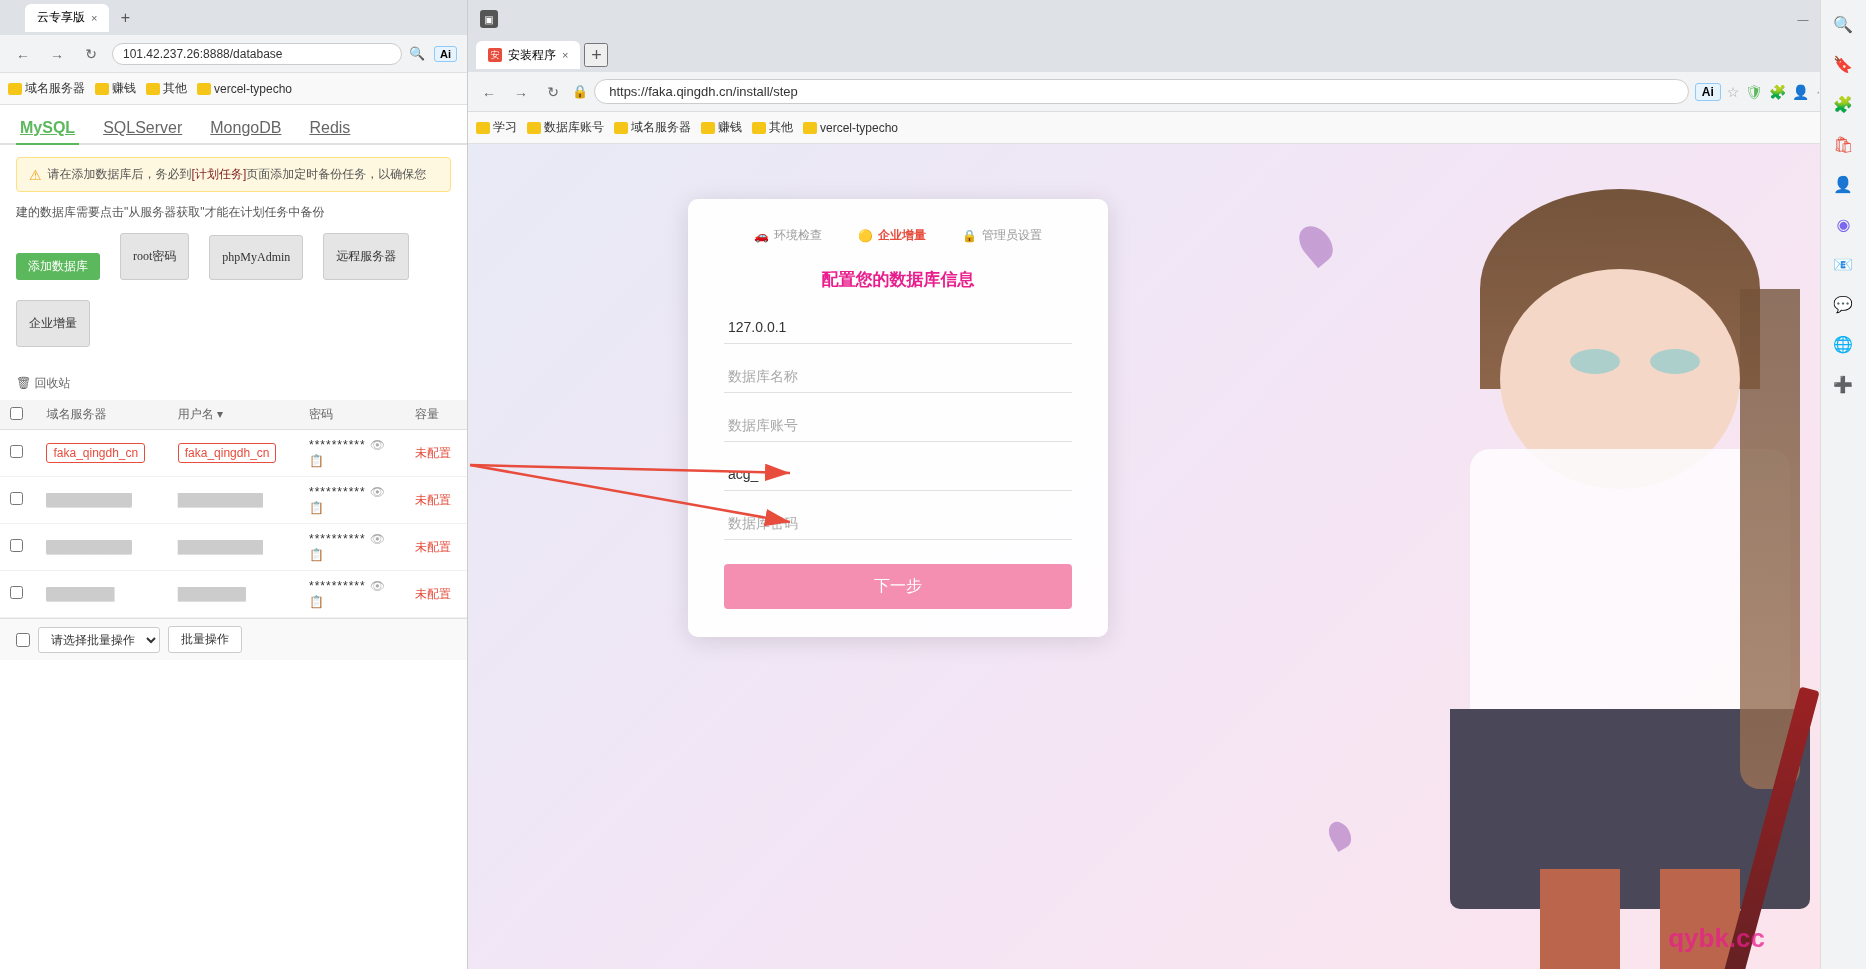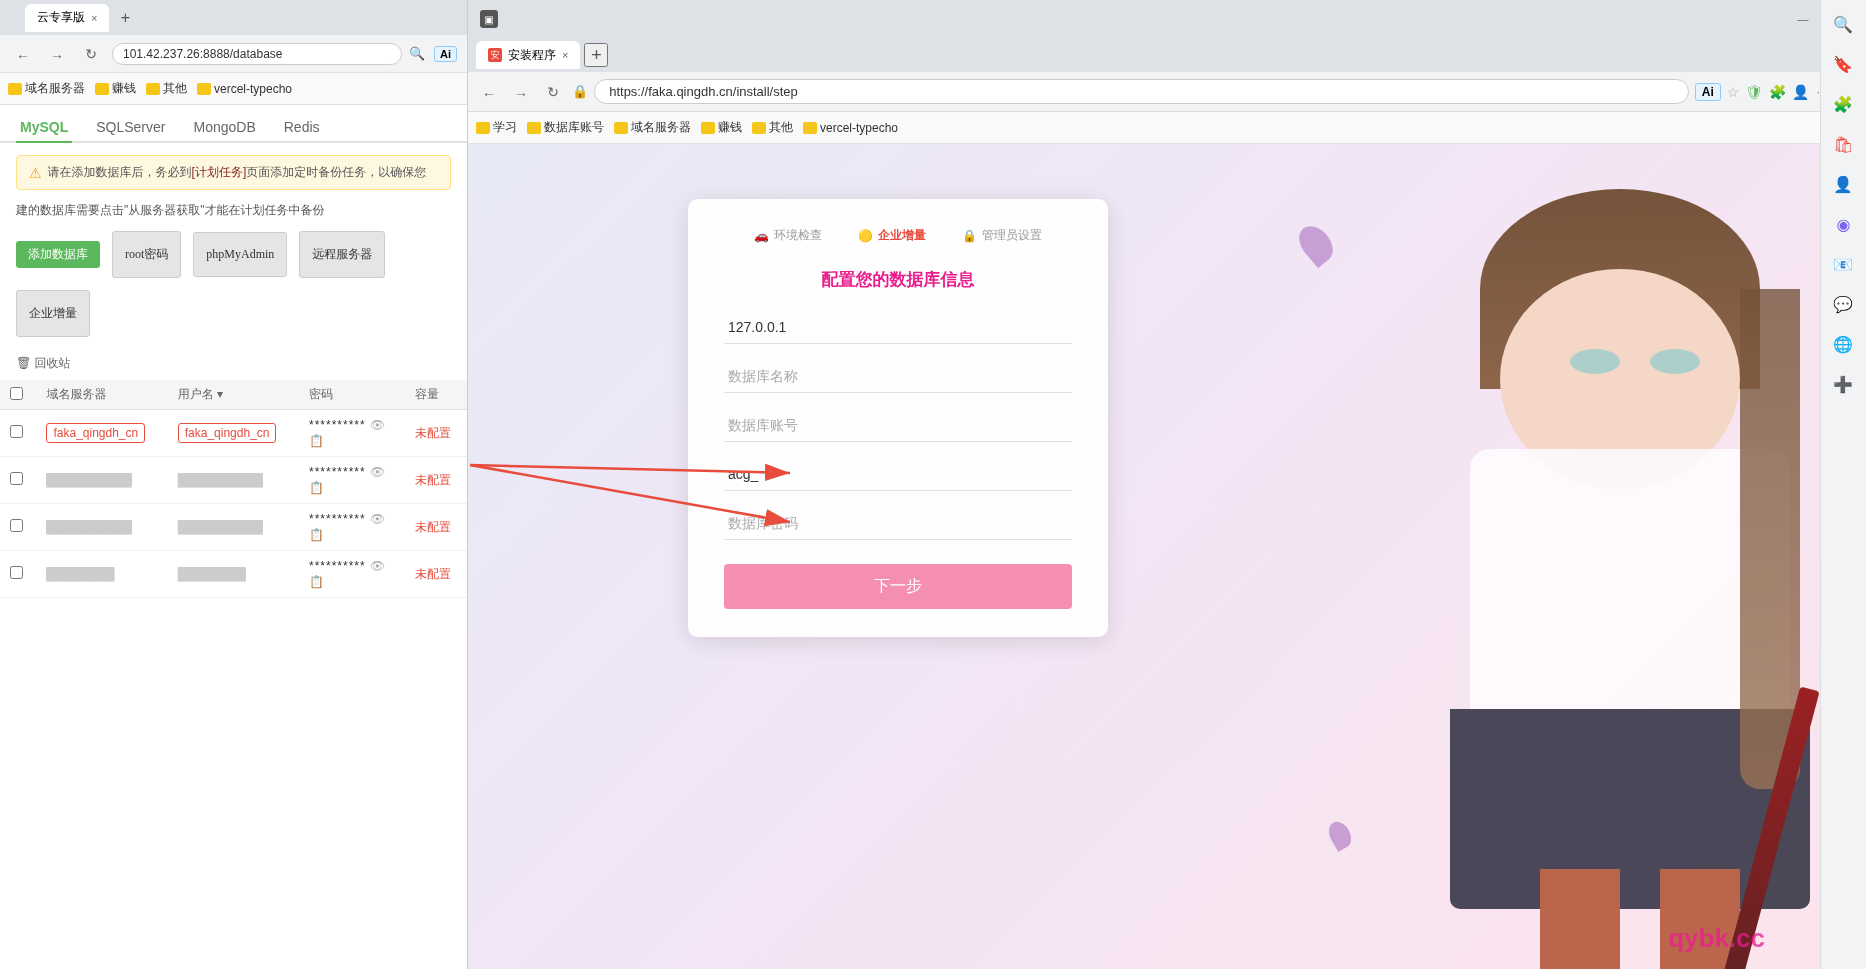--- a/index.html
+++ b/index.html
@@ -93,25 +93,26 @@
       overflow-y: auto;
     }
     .db-tabs {
       display: flex;
       border-bottom: 2px solid #e0e0e0;
       padding: 8px 16px 0;
       gap: 20px;
     }
     .db-tab {
       padding: 6px 4px;
-      font-size: 14px;
+      font-size: 16px;
       color: #666;
       cursor: pointer;
       border-bottom: 2px solid transparent;
       margin-bottom: -2px;
+      text-decoration: underline;
     }
     .db-tab.active {
       color: #5cb85c;
       border-bottom: 2px solid #5cb85c;
       font-weight: bold;
     }
     .warning-box {
       background: #fff8e1;
       border: 1px solid #ffe082;
       border-radius: 4px;
@@ -126,24 +127,24 @@
     .warning-icon { color: #f39c12; font-size: 14px; margin-top: 1px; }
     .warning-link { color: #7f1d1d; text-decoration: none; }
     .sub-warning {
       margin: 4px 16px 12px;
       font-size: 12px;
       color: #555;
     }
     .action-buttons {
       display: flex;
       padding: 0 16px;
-      gap: 12px;
+      gap: 20px;
       flex-wrap: wrap;
-      align-items: center;
-      margin-bottom: 18px;
+      align-items: flex-end;
+      margin-bottom: 28px;
     }
     .btn-green {
       background: #5cb85c;
       color: #fff;
       border: none;
       border-radius: 3px;
       padding: 5px 12px;
       font-size: 12px;
       cursor: pointer;
     }
@@ -514,20 +515,27 @@
               <span class="password-dots">**********</span>
               <span class="eye-icon">👁</span>
             </div>
             <span class="copy-icon">📋</span>
           </td>
           <td><span class="unconfigured">未配置</span></td>
         </tr>
       </tbody>
     </table>
 
+    <div class="bottom-bar">
+      <input type="checkbox" class="select-all-checkbox" style="">
+      <select class="batch-select">
+        <option>请选择批量操作</option>
+      </select>
+      <button class="batch-action-btn">批量操作</button>
+    </div>
   </div>
 </div>
 
 <div class="right-browser">
 
   <div class="right-title-bar">
     <div class="right-title-left">
       <div class="browser-icon">▣</div>
     </div>
     <div class="title-bar-controls">

